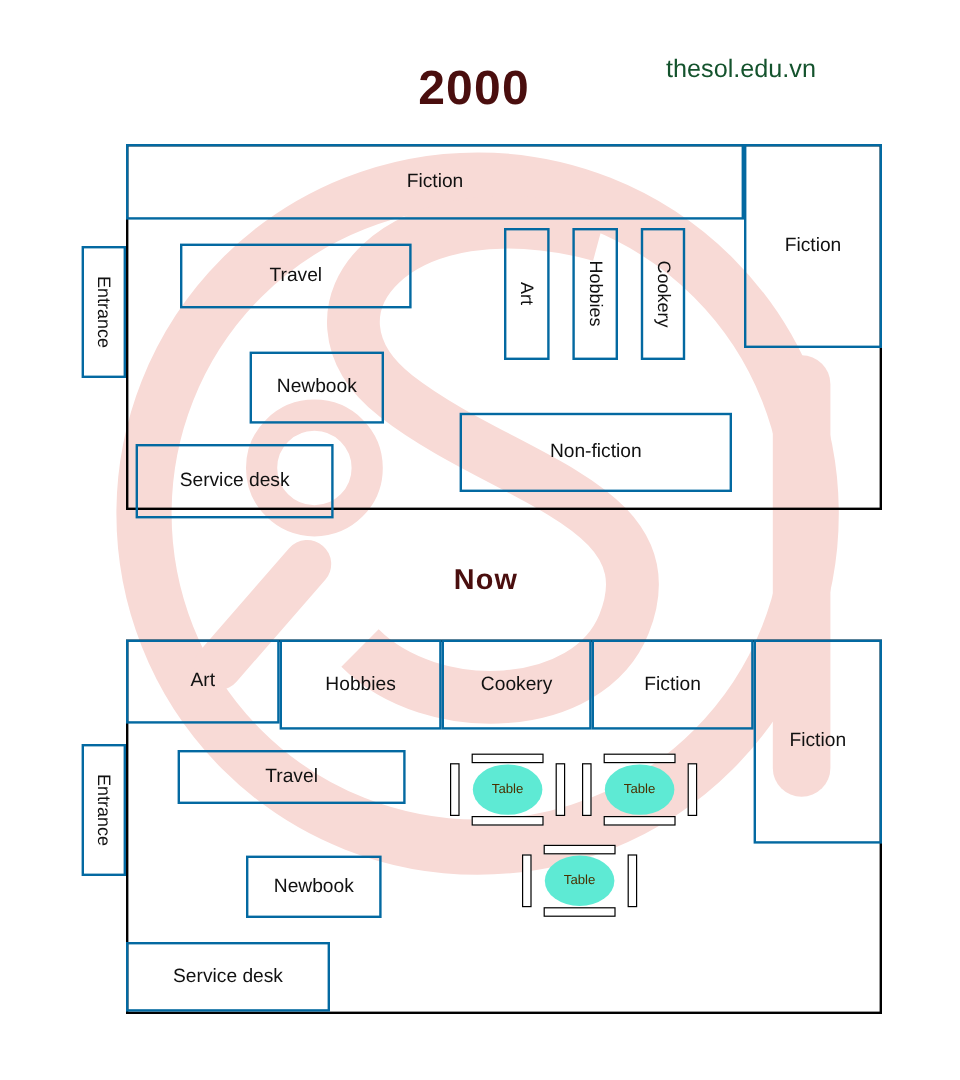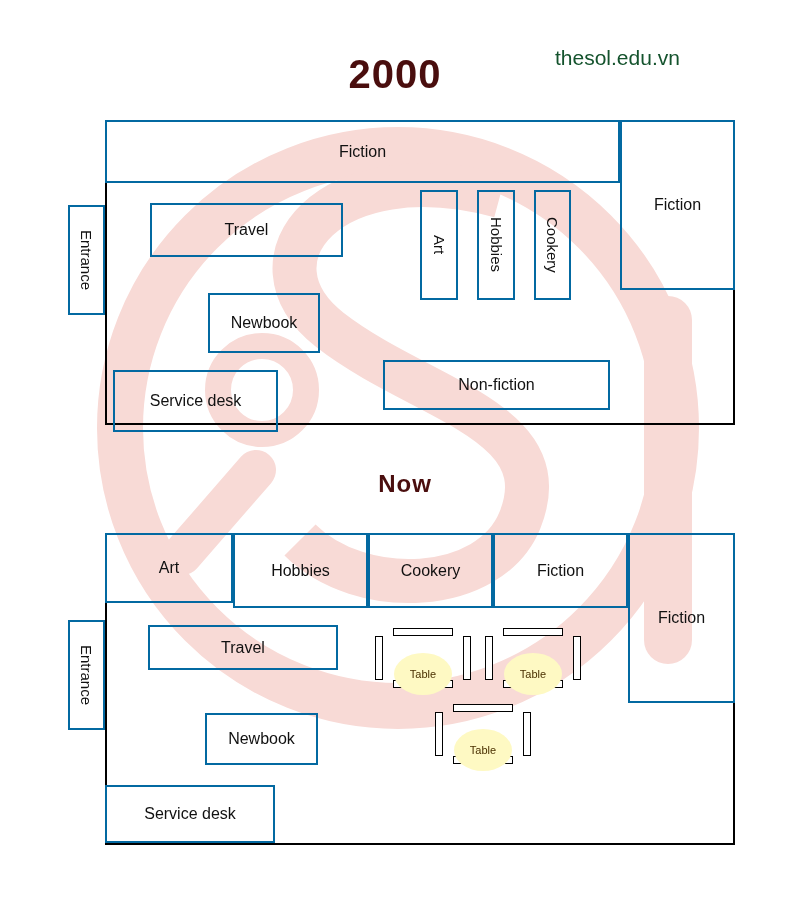--- a/index.html
+++ b/index.html
@@ -26,23 +26,23 @@
     position:absolute; border:2px solid #0369a1; box-sizing:border-box;
     display:flex; align-items:center; justify-content:center;
     font-size:16px; background:transparent; z-index:2; text-align:center;
   }
   .room.vert span { writing-mode:vertical-rl; font-size:15px; }
   .bench {
     position:absolute; background:#fff; border:1.5px solid #000;
     box-sizing:border-box; z-index:2;
   }
   .table-ellipse {
-    position:absolute; border-radius:50%; background:#fef9c3;
+    position:absolute; border-radius:50%; background:#5eead4;
     display:flex; align-items:center; justify-content:center;
-    font-size:11px; color:#4a3000; z-index:3;margin-top:16px;
+    font-size:11px; color:#4a3000; z-index:3;
   }
 </style>
 </head>
 <body>
 
 <div class="canvas">
 
   <svg class="watermark" width="800" height="900" viewBox="0 0 800 900">
     <g fill="none" stroke="#f8dad6" stroke-width="46">
       <circle cx="398" cy="428" r="278"></circle>
@@ -88,21 +88,21 @@
   </div>
 
   <div class="room" style="left:208px; top:293px; width:112px; height:60px">
     <span>Newbook</span>
   </div>
 
   <div class="room" style="left:113px; top:370px; width:165px; height:62px">
     <span>Service desk</span>
   </div>
 
-  <div class="room" style="left:383px; top:360px; width:227px; height:50px">
+  <div class="room" style="left:383px; top:344px; width:227px; height:66px">
     <span>Non-fiction</span>
   </div>
 
   <div class="plan-title tnow">Now</div>
 
   <div class="outer" style="left:105px; top:533px; width:630px; height:312px"></div>
 
   <div class="room" style="left:105px; top:533px; width:128px; height:70px">
     <span>Art</span>
   </div>

